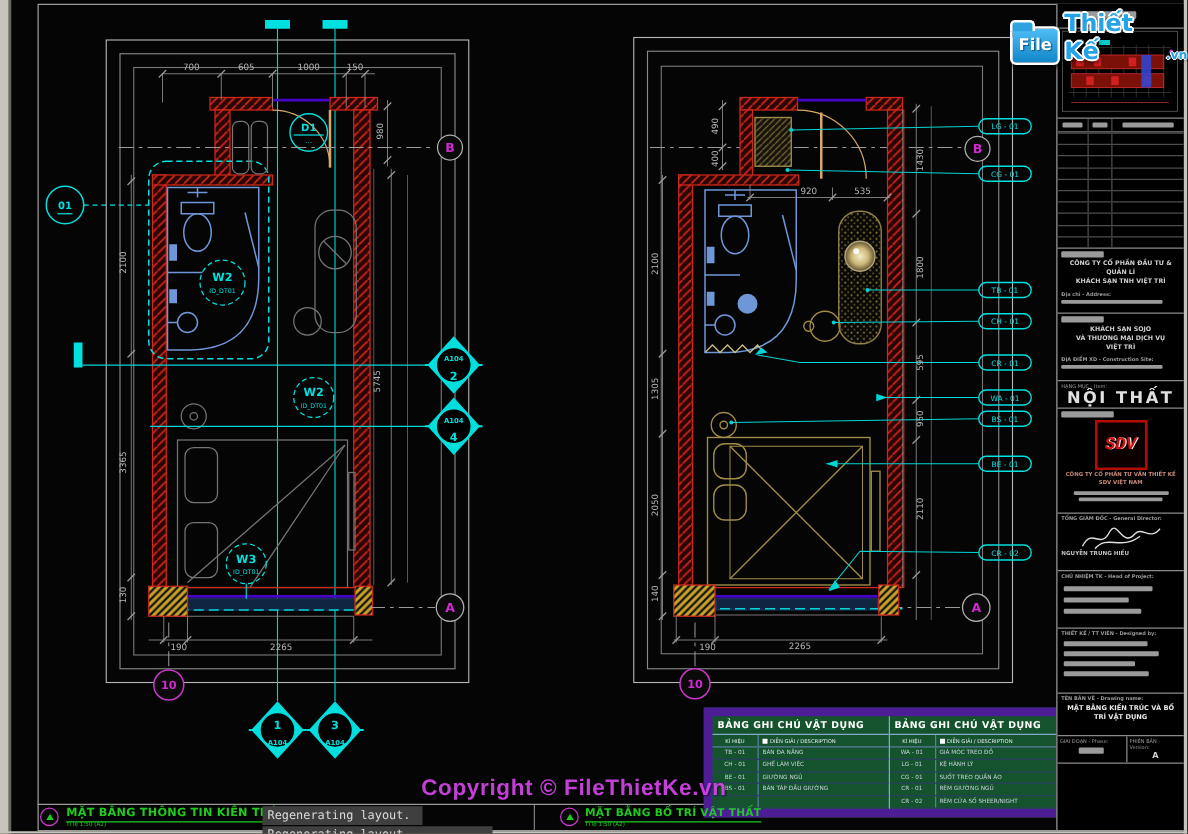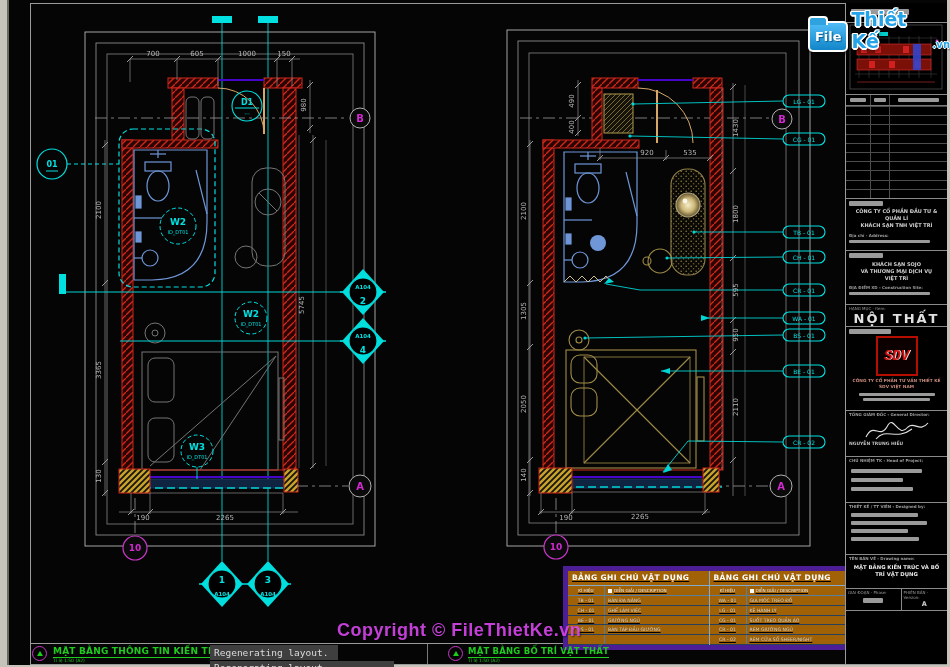--- a/index.html
+++ b/index.html
@@ -8,21 +8,21 @@
   .abs{position:absolute;}
   
   .edge{background:#c6c3bb;}
   
   .sheet{border:1px solid #9a9a9a;}
   svg text{font-family:"DejaVu Sans",sans-serif;}
   .dim{font-size:7px;fill:#b4b4b4;text-anchor:middle;}
   .cy{fill:#00e0e0;text-anchor:middle;}
   .mg{fill:#d02ad0;text-anchor:middle;font-weight:bold;}
   
-  #legend{left:563px;top:566px;width:282px;height:74px;display:flex;border:5px solid #4c1d95;background:#a16207;text-decoration:underline;}
+  #legend{left:563px;top:566px;width:282px;height:74px;display:flex;border:7px solid #4c1d95;background:#14532d;}
   .ltable{flex:1;display:flex;flex-direction:column;min-width:0;}
   .ltable:first-child{border-right:1px solid #84a9c9;}
   .ltitle{height:14px;line-height:14px;font-size:7.5px;font-weight:bold;color:#fff;
     padding-left:4px;letter-spacing:.4px;border-bottom:1px solid #84a9c9;}
   .lhead{height:10px;display:flex;border-bottom:1px solid #5a7e9e;color:#e6edf3;font-size:4.2px;}
   .lrow{height:9.6px;display:flex;border-bottom:1px solid #27415c;color:#c7d3dc;font-size:4.6px;}
   .lc1{width:36px;border-right:1px solid #5a7e9e;display:flex;align-items:center;justify-content:center;}
   .lc2{flex:1;display:flex;align-items:center;padding-left:3px;min-width:0;overflow:hidden;}
   .sq{display:inline-block;width:4px;height:4px;background:#fff;margin-right:2px;flex:none;}
   

